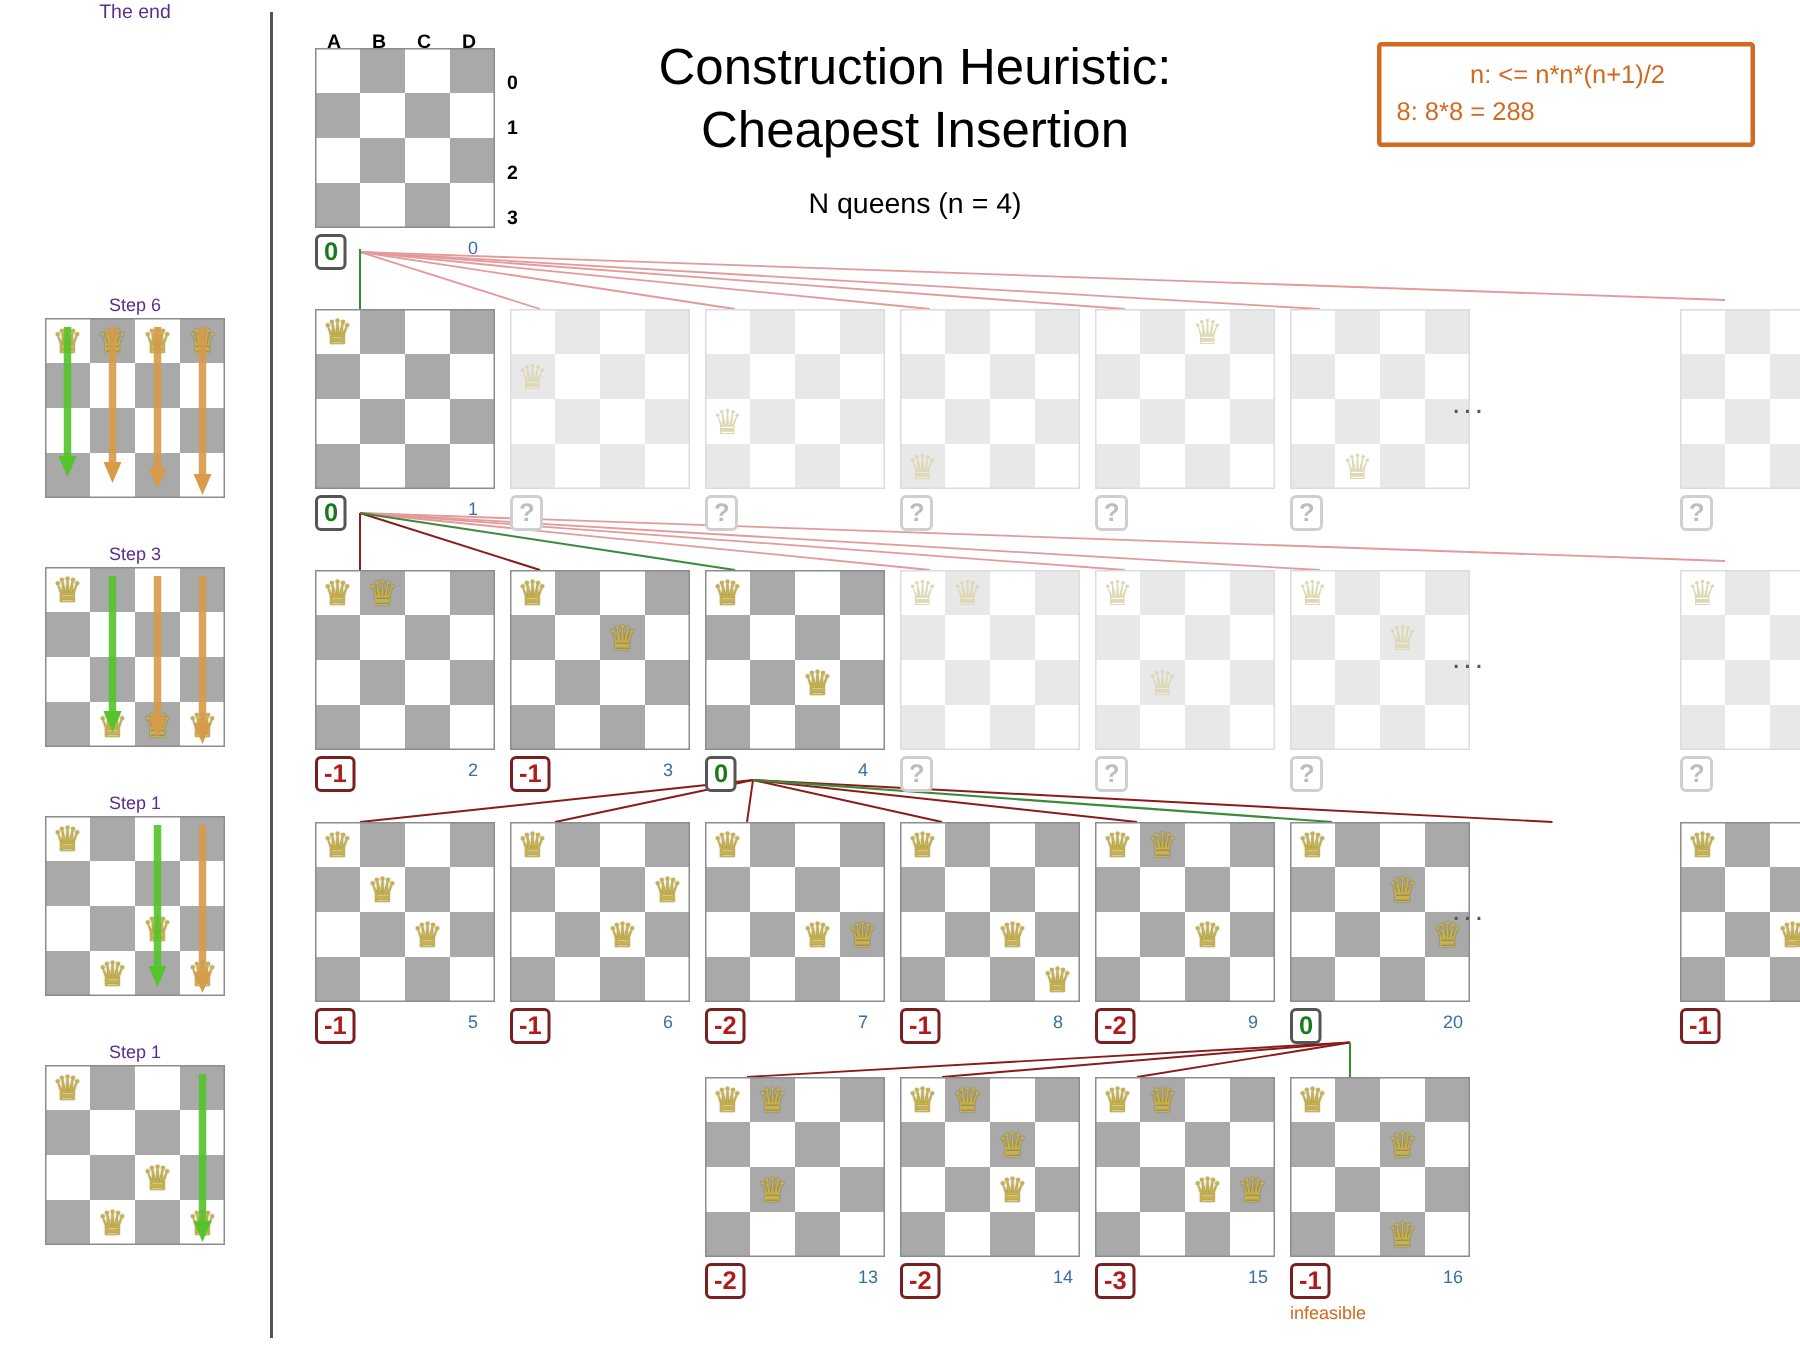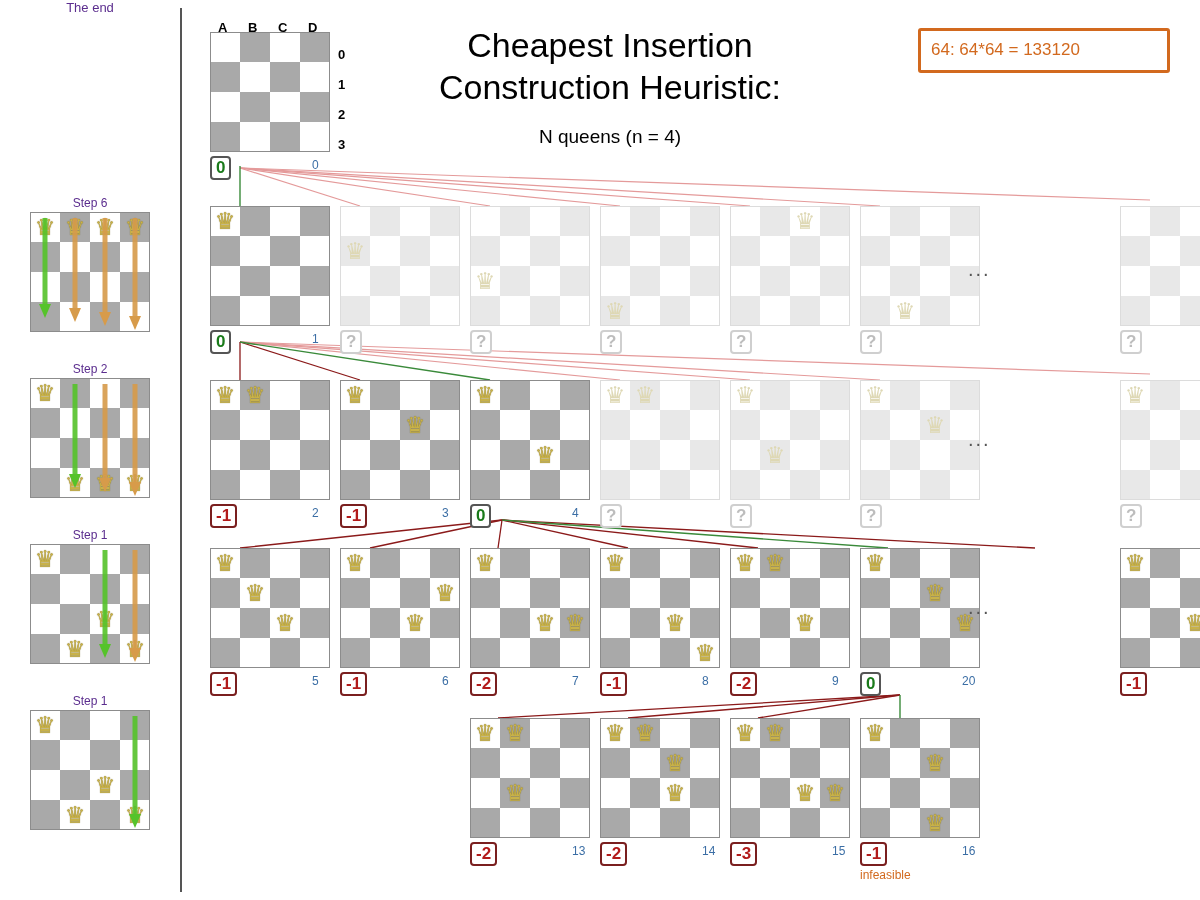--- a/index.html
+++ b/index.html
@@ -102,21 +102,21 @@
             <polygon points="39,96 51,96 45,110" fill="#d79b4a"></polygon>
             <line x1="75" y1="6" x2="75" y2="104" stroke="#d79b4a" stroke-width="5" opacity="0.9"></line>
             <polygon points="69,100 81,100 75,114" fill="#d79b4a"></polygon>
             <line x1="105" y1="6" x2="105" y2="108" stroke="#d79b4a" stroke-width="5" opacity="0.9"></line>
             <polygon points="99,104 111,104 105,118" fill="#d79b4a"></polygon>
           </svg>
         </div>
       </div>
   </div>
   <div class="left-step" style="top:362px;">
-    <div class="cap">Step 2</div>
+    <div class="cap">Step 3</div>
     <div class="left-board" id="lb1" style="position: relative; width: 120px;">
         <div class="board" style="width: 120px; height: 120px; margin: 0px auto;">
           <div class="sq" style="left: 0px; top: 0px; width: 30px; height: 30px; background: rgb(255, 255, 255);"></div>
           <div class="sq" style="left: 30px; top: 0px; width: 30px; height: 30px; background: rgb(169, 169, 169);"></div>
           <div class="sq" style="left: 60px; top: 0px; width: 30px; height: 30px; background: rgb(255, 255, 255);"></div>
           <div class="sq" style="left: 90px; top: 0px; width: 30px; height: 30px; background: rgb(169, 169, 169);"></div>
           <div class="sq" style="left: 0px; top: 30px; width: 30px; height: 30px; background: rgb(169, 169, 169);"></div>
           <div class="sq" style="left: 30px; top: 30px; width: 30px; height: 30px; background: rgb(255, 255, 255);"></div>
           <div class="sq" style="left: 60px; top: 30px; width: 30px; height: 30px; background: rgb(169, 169, 169);"></div>
           <div class="sq" style="left: 90px; top: 30px; width: 30px; height: 30px; background: rgb(255, 255, 255);"></div>
@@ -215,27 +215,28 @@
           </svg>
         </div>
       </div>
   </div>
 
   <div id="left-end">The end</div>
 </div>
 <div class="abs" id="vdivider"></div>
 
 <div id="main-title">
+  <div>Construction Heuristic:</div>
   <div>Cheapest Insertion</div>
-  <div>Construction Heuristic:</div>
 </div>
 <div id="sub-title">N queens (n = 4)</div>
 
 <div id="legend">
-  <div>64: 64*64 = 133120</div>
+  <div class="ctr">n: &lt;= n*n*(n+1)/2</div>
+  <div>8: 8*8 = 288</div>
 </div>
 
 <svg id="edges">
   <g stroke="#e49a9a" stroke-width="1.2" fill="none">
     <line x1="240" y1="168" x2="360" y2="206"></line>
     <line x1="240" y1="168" x2="490" y2="206"></line>
     <line x1="240" y1="168" x2="620" y2="206"></line>
     <line x1="240" y1="168" x2="750" y2="206"></line>
     <line x1="240" y1="168" x2="880" y2="206"></line>
     <line x1="240" y1="168" x2="1150" y2="200"></line>

